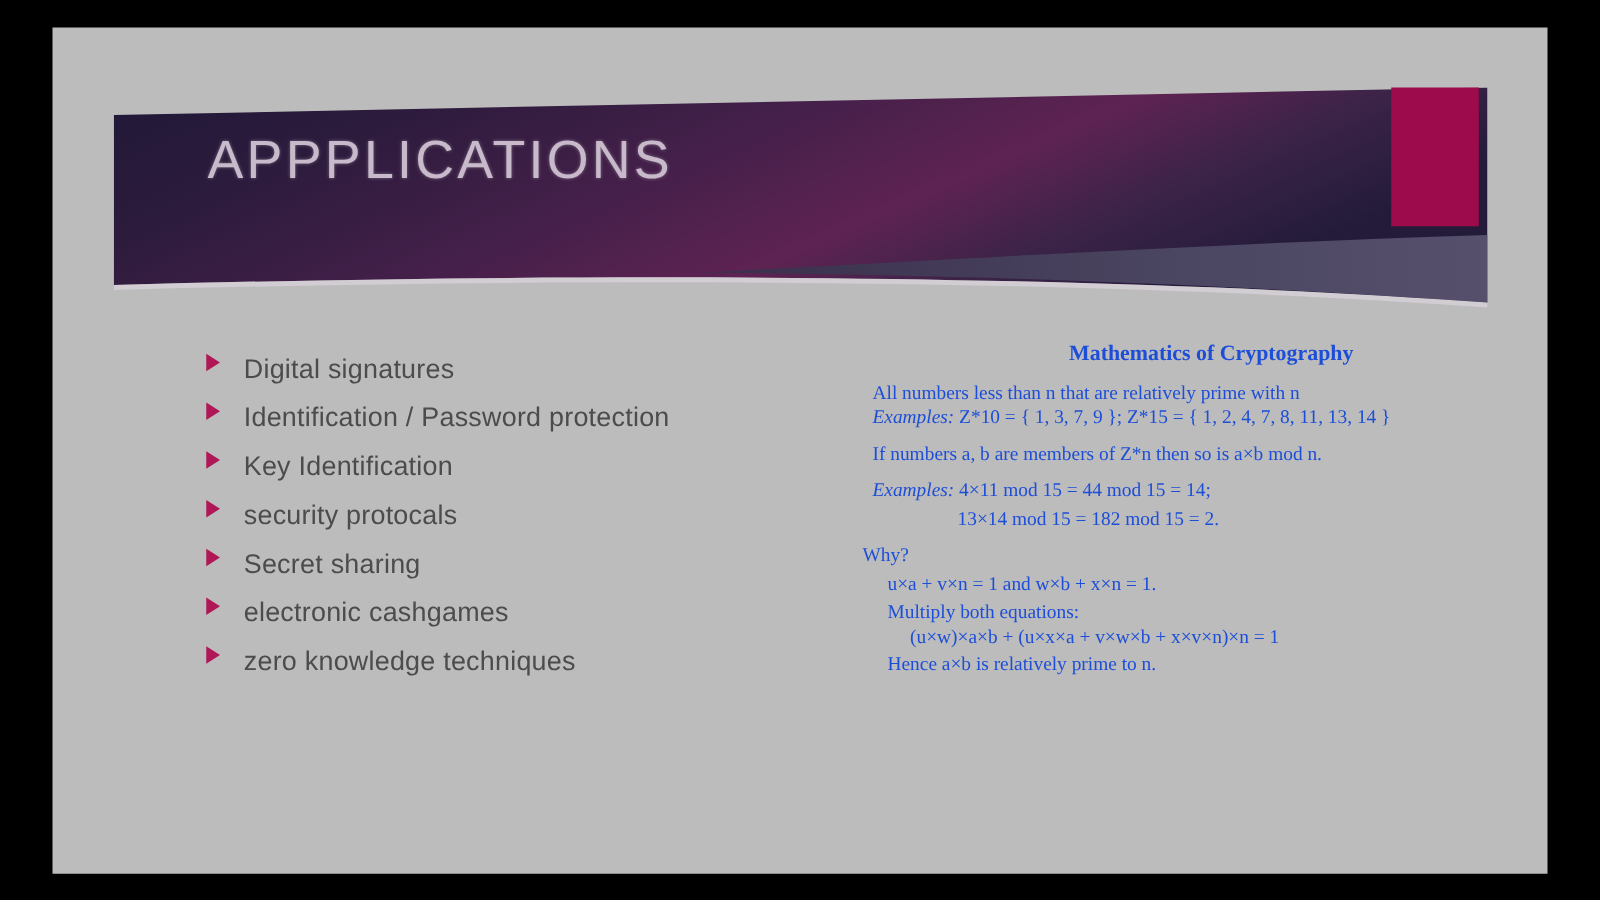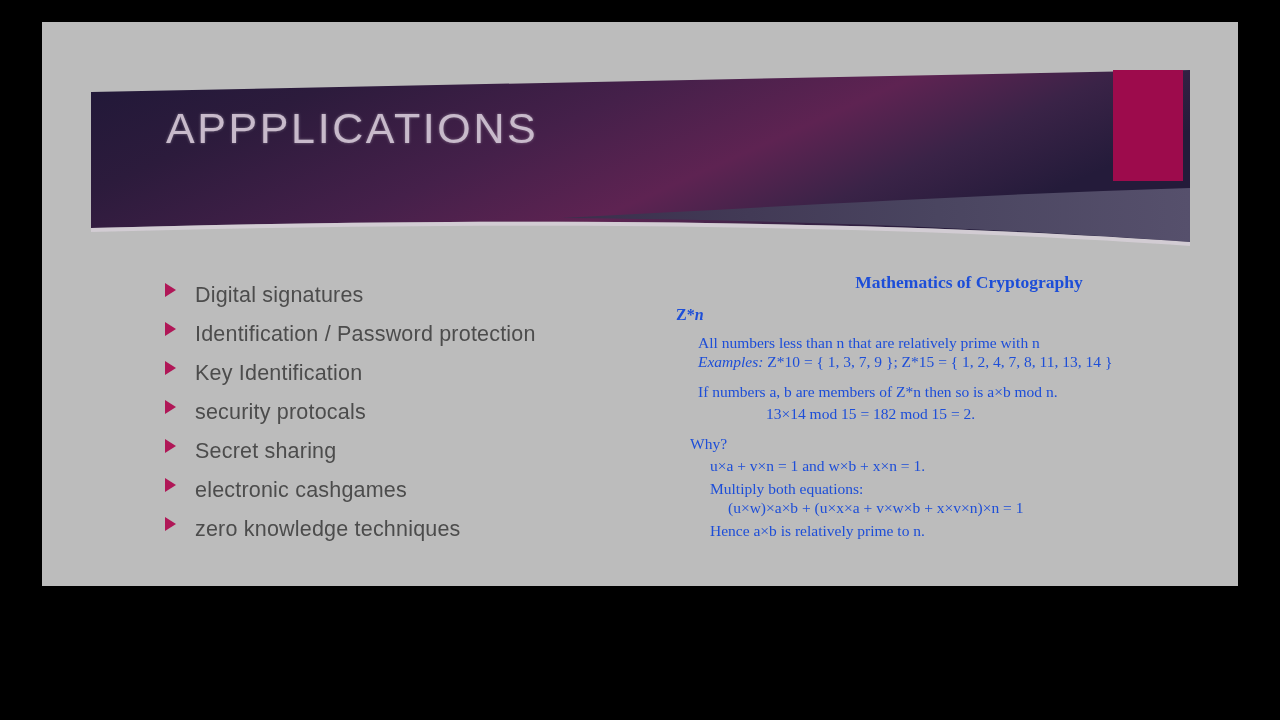--- a/index.html
+++ b/index.html
@@ -13,21 +13,21 @@
   #stage {
     position: relative;
     width: 1280px; height: 720px;
     background: #000;
   }
 
   
   #slide {
     position: absolute;
     left: 42px; top: 22px;
-    width: 1196px; height: 564px;
+    width: 1196px; height: 677px;
     background: #bcbcbc;
   }
 
   
   #banner-wrap {
     position: absolute;
     left: 49px; top: 48px;
     width: 1099px; height: 190px;
   }
   #banner-svg { display: block; width: 100%; height: 100%; }
@@ -193,28 +193,28 @@
         <span class="bullet-marker"></span>
         <span class="bullet-text">zero knowledge techniques</span>
       </div>
 
     </div>
 
     <div id="math">
 
       <div class="mheading">Mathematics of Cryptography</div>
 
-      <div class="zstar"><span>Z*</span><i>n</i></div>
 
       <div class="ln tight">All numbers less than n that are relatively prime with n</div>
 
       <div class="ln"><i>Examples:</i> <span>Z*10 = { 1, 3, 7, 9 };  Z*15 = { 1, 2, 4, 7, 8, 11, 13, 14 }</span></div>
 
       <div class="ln gap-before">If numbers a, b are members of Z*n then so is a×b mod n.</div>
 
+      <div class="ln gap-before"><i>Examples:</i> <span>4×11 mod 15  = 44 mod 15 = 14;</span></div>
 
       <div class="ln indent2">13×14 mod 15 = 182 mod 15 = 2.</div>
 
       <div class="ln noindent gap-before">Why?</div>
 
 
       <div class="ln indent1">u×a + v×n = 1 and  w×b + x×n = 1.</div>
 
       <div class="ln indent1 tight">Multiply both equations:</div>
 

